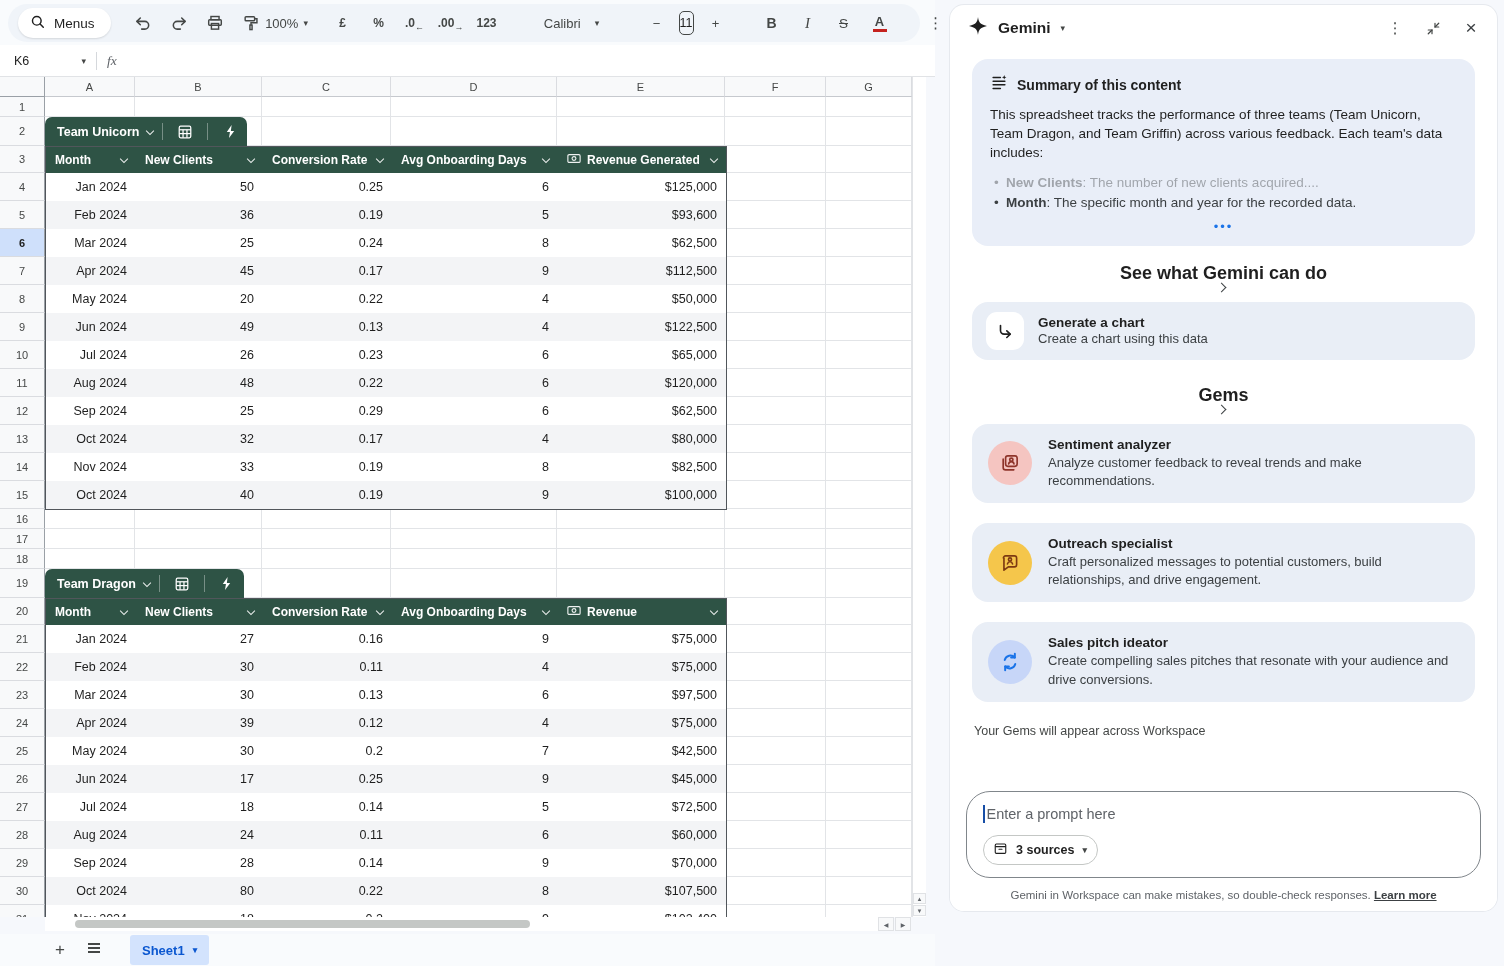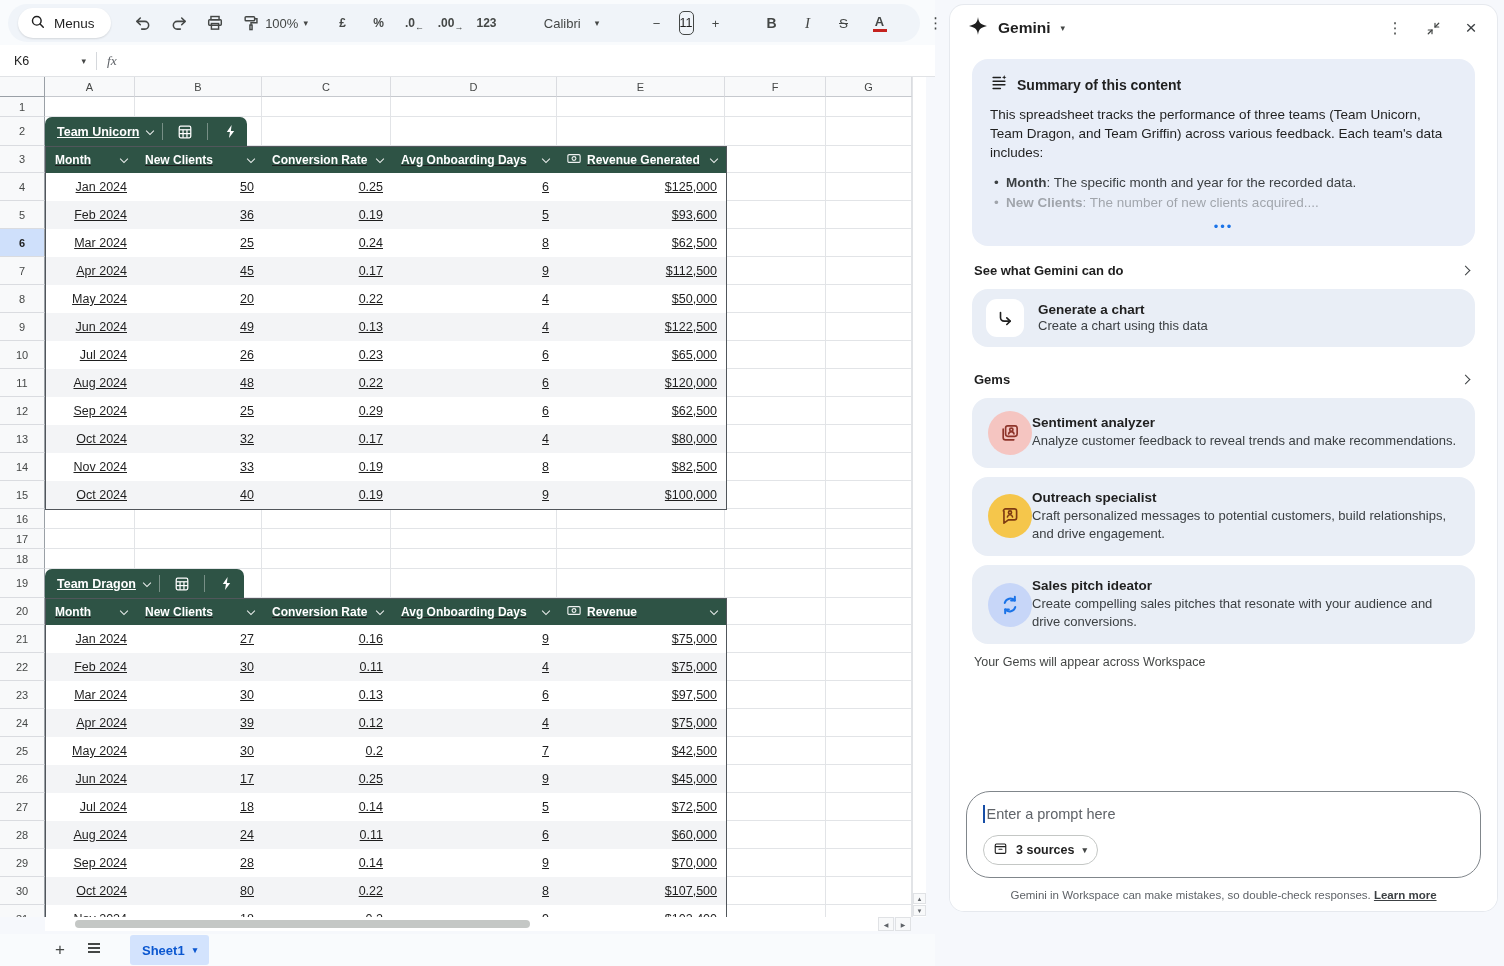--- a/index.html
+++ b/index.html
@@ -50,21 +50,21 @@
   .colcell { background:#f8f9fa; border-right:1px solid #dadce0; border-bottom:1px solid #c6c9ce;
     font-size:11px; color:#454746; display:flex; align-items:center; justify-content:center; }
   .grow { display:flex; }
   .rnum { width:45px; background:#f8f9fa; border-right:1px solid #9aa0a6; border-bottom:1px solid #dadce0;
     font-size:11px; color:#454746; display:flex; align-items:center; justify-content:center; }
   .rnum.sel { background:#cfe0fb; font-weight:700; color:#1f1f1f; }
   .gcell { border-right:1px solid #e2e4e7; border-bottom:1px solid #e2e4e7; background:#fff; }
 
   
   #table-layer { position:absolute; left:0; top:0; width:912px; height:840px; pointer-events:none; }
-  #table-layer > * { pointer-events:auto;text-decoration:underline; }
+  #table-layer > * { pointer-events:auto; }
   .ttab { position:absolute; left:45px; height:29px; background:#2e5345; border-radius:7px 7px 0 0;
     display:flex; align-items:center; color:#fff; padding:0 4px 0 12px; }
   .ttab .tname { font-size:12.5px; font-weight:600; margin-right:8px; }
   .wchev { width:6px; height:6px; border-right:1.6px solid rgba(255,255,255,.9);
     border-bottom:1.6px solid rgba(255,255,255,.9); transform:rotate(45deg); display:inline-block; position:relative; top:-1px; }
   .tsep { width:1px; height:17px; background:rgba(255,255,255,.35); margin:0 9px; }
   .ticon { width:26px; height:22px; display:flex; align-items:center; justify-content:center; cursor:pointer; }
   .thead { position:absolute; left:45px; height:27px; background:#2e5345; display:flex;
     border:1px solid #51565b; border-bottom:none; }
   .thcell { display:flex; align-items:center; justify-content:space-between; padding:0 9px;
@@ -106,33 +106,33 @@
   .gp-body { padding:8px 22px 0 22px; }
   .sum-card { background:#e9eef8; border-radius:16px; padding:15px 18px 10px 18px; }
   .sum-title { display:flex; align-items:center; gap:9px; font-size:14px; font-weight:700; margin-bottom:10px; }
   .sum-par { font-size:13.5px; line-height:1.42; color:#1f1f1f; margin-bottom:11px; }
   .sum-li { font-size:13.5px; line-height:1.45; color:#3c4043; padding-left:16px; position:relative; }
   .sum-li::before { content:"•"; position:absolute; left:4px; }
   .sum-li.fade { opacity:.42; }
   .sum-dots { text-align:center; color:#1a73e8; font-size:13px; letter-spacing:2px; padding:6px 0 2px; cursor:pointer; }
 
   .row-link { display:flex; align-items:center; justify-content:space-between; padding:17px 2px 11px 2px;
-    font-size:13px; font-weight:600; color:#1f1f1f; cursor:pointer; }
+    font-size:18px; font-weight:600; color:#1f1f1f; cursor:pointer;flex-direction:column; }
   .chev-r { width:7px; height:7px; border-right:1.8px solid #3c4043; border-bottom:1.8px solid #3c4043;
     transform:rotate(-45deg); display:inline-block; margin-right:4px; }
 
   .gaction { background:#e9eef6; border-radius:16px; display:flex; align-items:center; gap:14px;
     padding:10px 14px; margin-bottom:8px; cursor:pointer; }
   .gaction .ibox { width:38px; height:38px; background:#fff; border-radius:11px; display:flex;
     align-items:center; justify-content:center; flex:none; }
   .ga-title { font-size:13.5px; font-weight:700; }
   .ga-sub { font-size:13px; color:#3c4043; margin-top:1px; }
 
-  .gem-card { background:#e9eef6; border-radius:16px; display:flex; align-items:center; gap:0;
-    padding:13px 16px; margin-bottom:9px; cursor:pointer; }
+  .gem-card { background:#e9eef6; border-radius:16px; display:flex; align-items:center; gap:16px;
+    padding:13px 16px; margin-bottom:20px; cursor:pointer; }
   .gem-ic { width:44px; height:44px; border-radius:50%; display:flex; align-items:center; justify-content:center; flex:none; }
   .gem-t { font-size:13.5px; font-weight:700; }
   .gem-d { font-size:13px; color:#3c4043; line-height:1.4; margin-top:2px; }
   .gems-note { font-size:12.5px; color:#444746; padding:2px 2px 0; }
 
   .gp-bottom { position:absolute; left:0; bottom:0; width:100%; padding:10px 16px 10px; background:#fff; }
   .prompt-box { border:1.2px solid #80868b; border-radius:24px; padding:13px 16px 12px; }
   .prompt-line { font-size:14.5px; color:#5f6368; display:flex; align-items:center; }
   .caret { width:1.5px; height:18px; background:#174ea6; margin-right:2px; }
   .src-chip { margin-top:12px; display:inline-flex; align-items:center; gap:8px; border:1px solid #c4c7c5;
@@ -903,22 +903,22 @@
               <path d="M3.5 4 h8"></path>
               <path d="M3.5 8 h13"></path>
               <path d="M3.5 12 h13"></path>
               <path d="M3.5 16 h8"></path>
               <path d="M15.8 1.2 l.7 1.8 1.8 .7 -1.8 .7 -.7 1.8 -.7 -1.8 -1.8 -.7 1.8 -.7 z" fill="#1f1f1f" stroke="none"></path>
             </svg>
         </span>
         <span>Summary of this content</span>
       </div>
       <div class="sum-par">This spreadsheet tracks the performance of three teams (Team Unicorn, Team Dragon, and Team Griffin) across various feedback. Each team's data includes:</div>
+      <div class="sum-li fade"><b>New Clients</b><span>: The number of new clients acquired....</span></div>
       <div class="sum-li"><b>Month</b><span>: The specific month and year for the recorded data.</span></div>
-      <div class="sum-li fade"><b>New Clients</b><span>: The number of new clients acquired....</span></div>
       <div class="sum-dots">•••</div>
     </div>
 
     <div class="row-link">
       <span>See what Gemini can do</span>
       <span class="chev-r"></span>
     </div>
 
     <div class="gaction">
       <div class="ibox">

